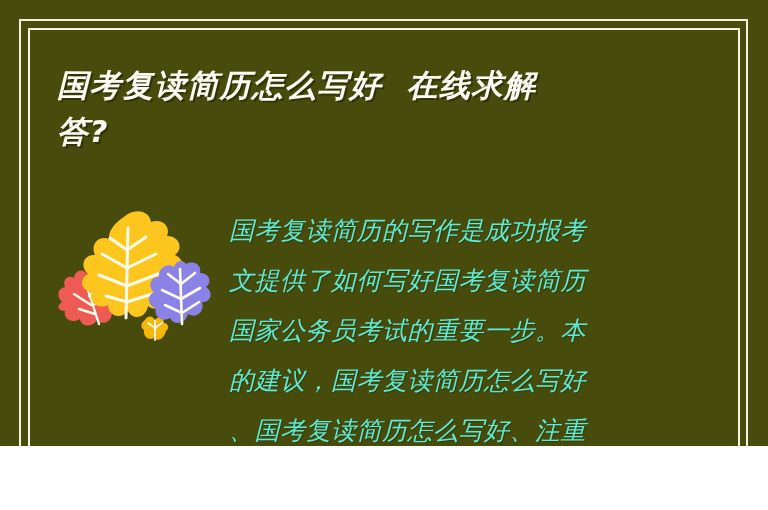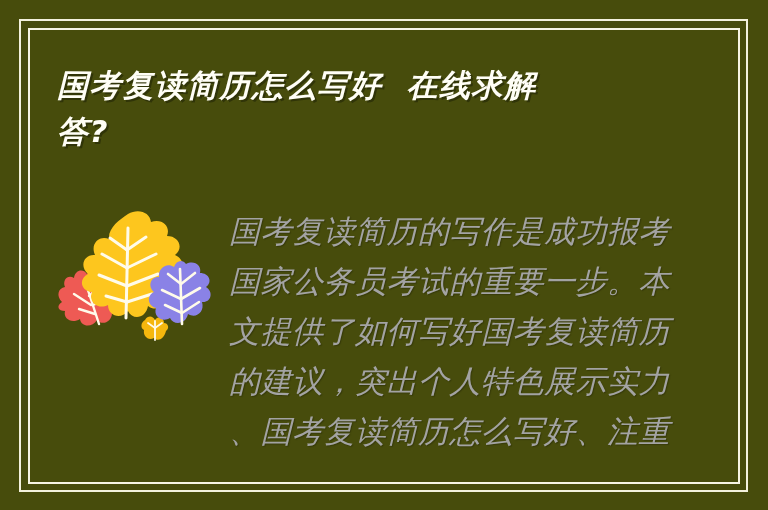--- a/index.html
+++ b/index.html
@@ -8,21 +8,21 @@
   }
   body {
     width: 768px;
     height: 510px;
     overflow: hidden;
     font-family: "Liberation Sans", sans-serif;
   }
   #poster {
     position: relative;
     width: 768px;
-    height: 510px;
+    height: 446px;
     background: #474C0C;
     overflow: hidden;
   }
   
   .frame-outer {
     position: absolute;
     left: 19px;
     top: 19px;
     width: 729px;
     height: 473px;
@@ -60,23 +60,23 @@
   }
   
   .body-block {
     position: absolute;
     left: 229px;
     top: 206px;
     width: 424px;
   }
   .body-line {
     font-family: "DejaVu Serif", "Liberation Serif", serif;
-    font-size: 31px;
+    font-size: 25px;
     font-style: italic;
-    color: #a3a3a3;
+    color: #5eead4;
     line-height: 50px;
     letter-spacing: 0.5px;
     white-space: pre;
     text-shadow: 1px 1px 1px rgba(35,38,6,0.45);
   }
   
   .illus {
     position: absolute;
     left: 52px;
     top: 206px;
@@ -158,19 +158,19 @@
           <path d="M129 93 L148 82"></path>
           <path d="M130 107 L113 99"></path>
           <path d="M130 107 L147 96"></path>
         </g>
       </g>
     </svg>
   </div>
 
   <div class="body-block">
     <div class="body-line">国考复读简历的写作是成功报考</div>
+    <div class="body-line">文提供了如何写好国考复读简历</div>
     <div class="body-line">国家公务员考试的重要一步。本</div>
-    <div class="body-line">文提供了如何写好国考复读简历</div>
-    <div class="body-line">的建议，突出个人特色展示实力</div>
+    <div class="body-line">的建议，国考复读简历怎么写好</div>
     <div class="body-line">、国考复读简历怎么写好、注重</div>
   </div>
 
 </div>
 
 </body></html>

